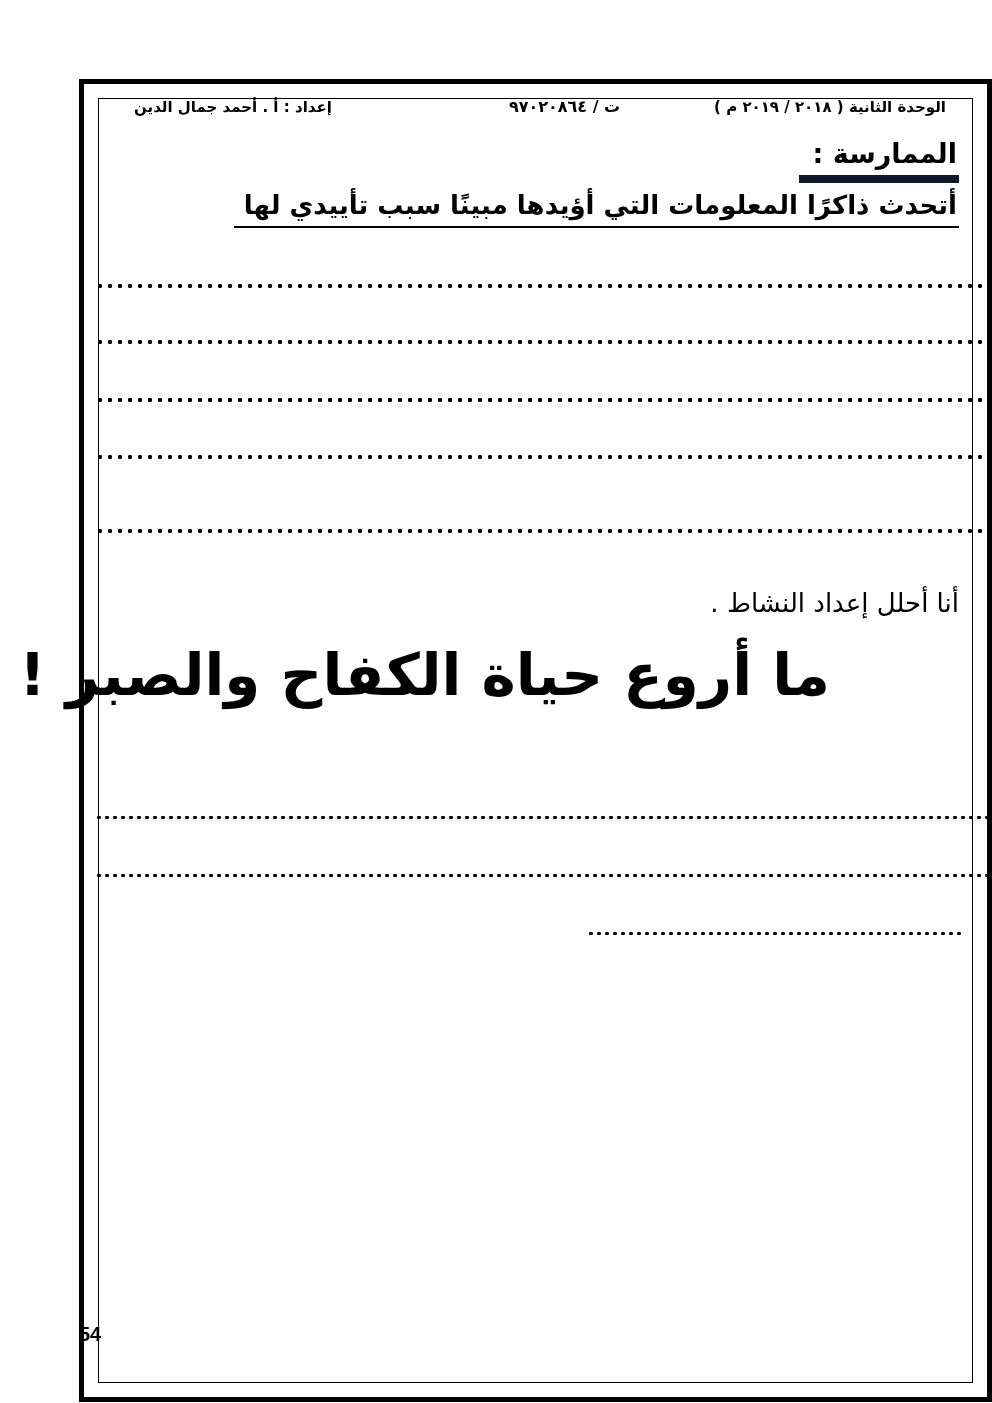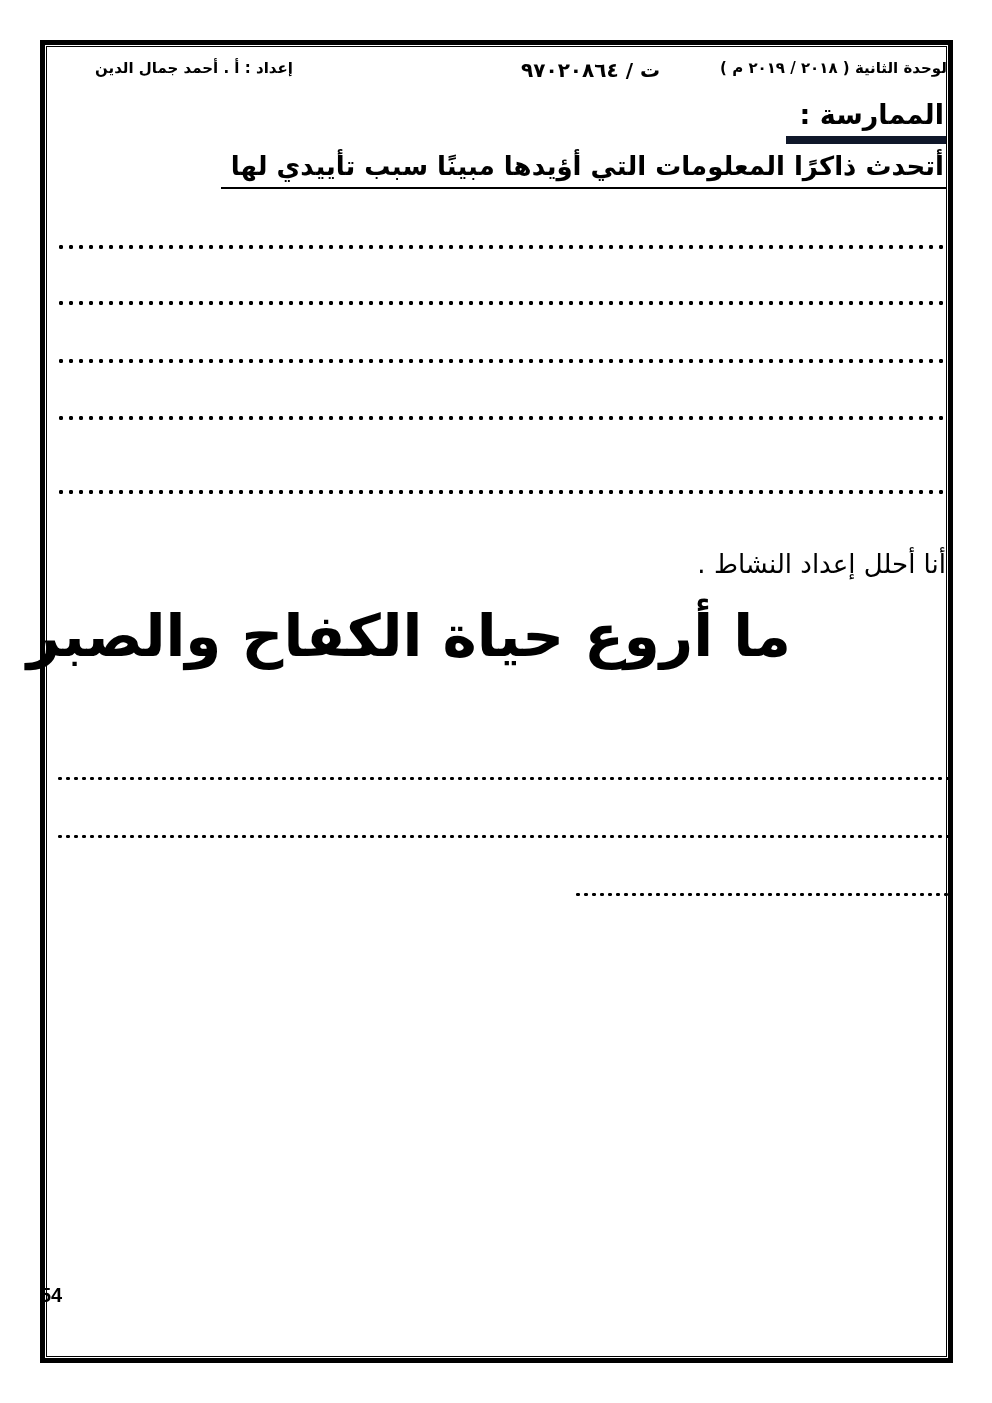--- a/index.html
+++ b/index.html
@@ -1,31 +1,31 @@
 <!DOCTYPE html>
 <html lang="ar"><head>
 <meta charset="utf-8">
 <style>
-  * { margin: 0; padding: 0; box-sizing: border-box; }
+  * { margin: 13px; padding: 0; box-sizing: border-box; }
   html, body { width: 992px; height: 1403px; background: #ffffff; }
   body { position: relative; font-family: "DejaVu Sans", sans-serif; color: #000; overflow: hidden; }
 
   
   .frame-outer {
     position: absolute; left: 40px; top: 40px; width: 913px; height: 1323px;
     border: 5px solid #000;
   }
   .frame-inner { position: absolute; inset: 1px; border: 1px solid #000; }
 
   .abs { position: absolute; }
 
   
   .hdr { font-weight: bold; font-size: 15px; white-space: nowrap; direction: rtl; }
-  .hdr-unit   { top: 59px; right: 40px; }
-  .hdr-phone  { top: 58px; left: 470px; width: 190px; text-align: right; font-size: 20px; }
+  .hdr-unit   { top: 59px; right: 59px; }
+  .hdr-phone  { top: 58px; left: 470px; width: 190px; text-align: left; font-size: 16px; }
   .hdr-prep   { top: 59px; left: 95px; }
 
   
   .section-title {
     top: 99px; right: 46px; direction: rtl; white-space: nowrap;
     font-size: 27px; font-weight: bold;
     border-bottom: 8px solid #0f172a; padding: 0 2px 6px 14px;
   }
   .prompt-line {
     top: 151px; right: 46px; direction: rtl; white-space: nowrap;

